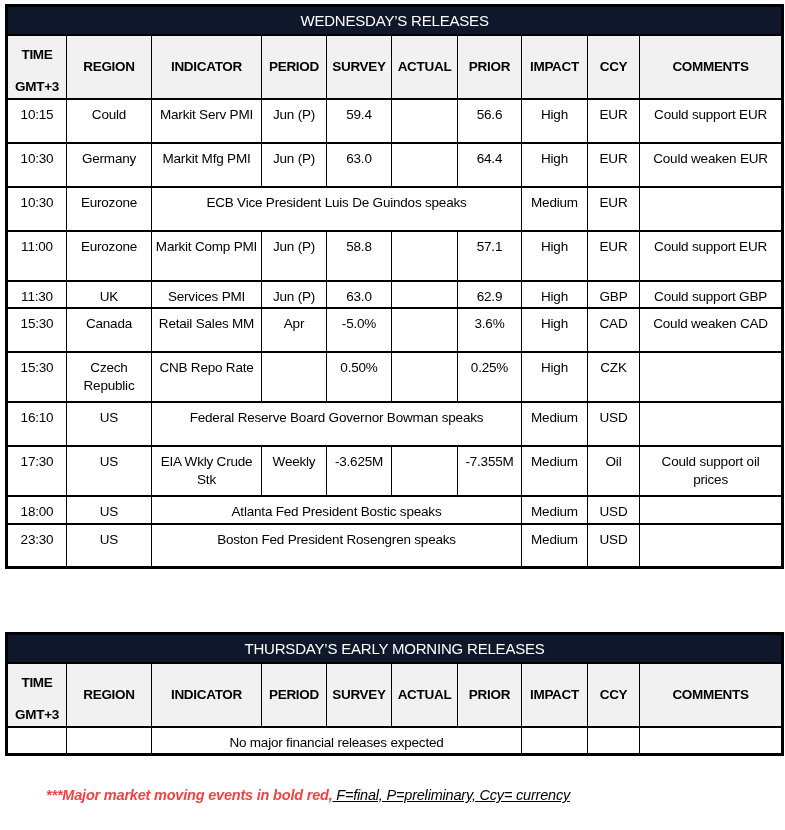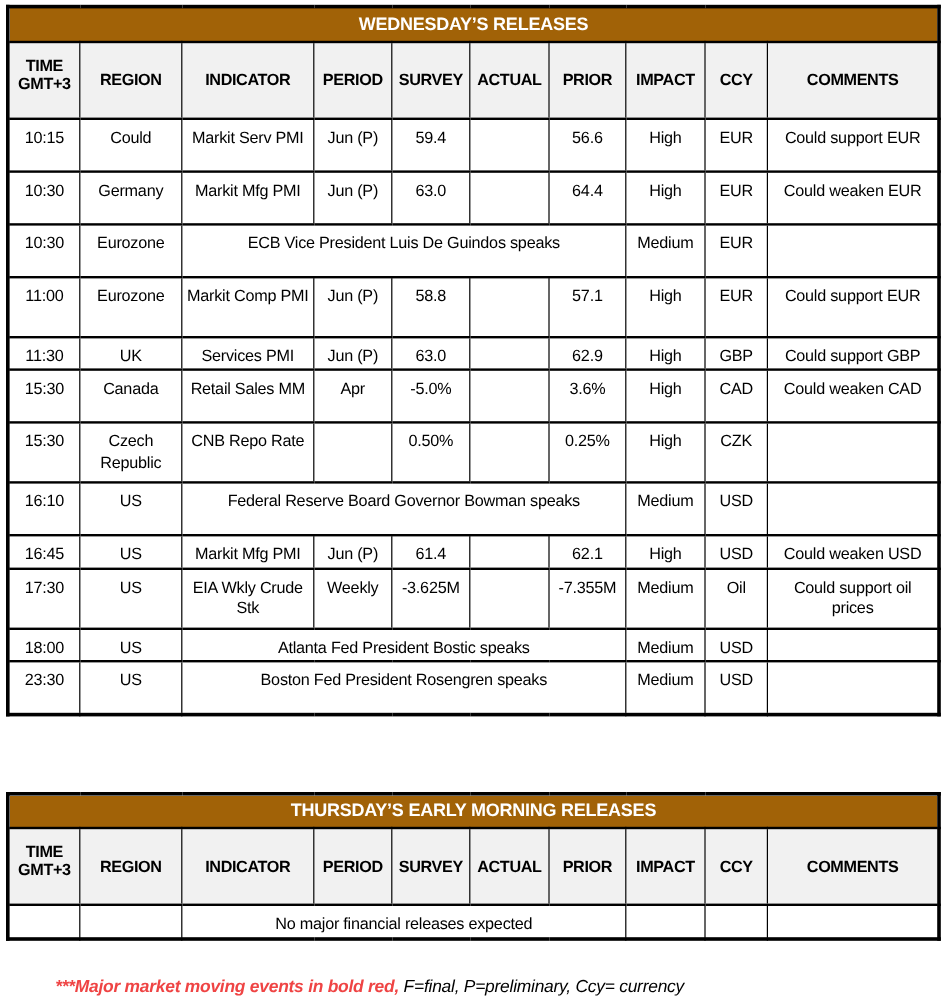--- a/index.html
+++ b/index.html
@@ -19,43 +19,43 @@
     border: 3px solid #000;
   }
   table.calendar th, table.calendar td {
     border-left: 1px solid #000;
     border-right: 1px solid #000;
     border-top: 2px solid #000;
     border-bottom: 2px solid #000;
     overflow: hidden;
   }
   th.banner {
-    background: #a16207;
+    background: #0f172a;
     color: #FFFFFF;
     font-size: 15px;
-    font-weight: bold;
+    font-weight: normal;
     letter-spacing: -0.2px;
     text-align: center;
     height: 29px;
     padding: 2px;
   }
   tr.colhead th {
     background: #F1F1F1;
     font-size: 13.5px;
     font-weight: bold;
     letter-spacing: -0.3px;
     text-align: center;
     vertical-align: middle;
     height: 64px;
     padding: 2px;
   }
   tr.colhead th.time-th { vertical-align: top; }
   .time-head {
     display: flex; flex-direction: column; align-items: center;
-    padding-top: 9px; 
+    padding-top: 9px; gap: 17px;
   }
   td.cell {
     font-size: 13.5px;
     letter-spacing: -0.2px;
     text-align: center;
     vertical-align: top;
     padding: 6px 3px 2px 3px;
     background: #FFFFFF;
     line-height: 1.3;
   }
@@ -67,21 +67,21 @@
 
   .footnote {
     margin-top: 31px;
     padding-left: 41px;
     font-size: 14.5px;
     font-style: italic;
     letter-spacing: -0.2px;
     white-space: nowrap;
   }
   .footnote .red-part { color: #ef4444; font-weight: bold; }
-  .footnote .black-part { color: #000000; }
+  .footnote .black-part { color: #000000; text-decoration: underline; }
 </style>
 </head>
 <body>
 
 <div class="page">
 
   <table class="calendar">
     <colgroup>
       <col style="width:60px">
         <col style="width:85px">
@@ -197,32 +197,20 @@
       <td class="cell"></td>
     </tr>
     <tr class="row">
       <td class="cell">16:10</td>
       <td class="cell">US</td>
       <td class="cell" colspan="5">Federal Reserve Board Governor Bowman speaks</td>
       <td class="cell">Medium</td>
       <td class="cell">USD</td>
       <td class="cell"></td>
     </tr>
-    <tr class="row h34">
-      <td class="cell">16:45</td>
-      <td class="cell">US</td>
-      <td class="cell">Markit Mfg PMI</td>
-      <td class="cell">Jun (P)</td>
-      <td class="cell">61.4</td>
-      <td class="cell"></td>
-      <td class="cell">62.1</td>
-      <td class="cell">High</td>
-      <td class="cell">USD</td>
-      <td class="cell">Could weaken USD</td>
-    </tr>
     <tr class="row tall">
       <td class="cell">17:30</td>
       <td class="cell">US</td>
       <td class="cell">EIA Wkly Crude Stk</td>
       <td class="cell">Weekly</td>
       <td class="cell">-3.625M</td>
       <td class="cell"></td>
       <td class="cell">-7.355M</td>
       <td class="cell">Medium</td>
       <td class="cell">Oil</td>

